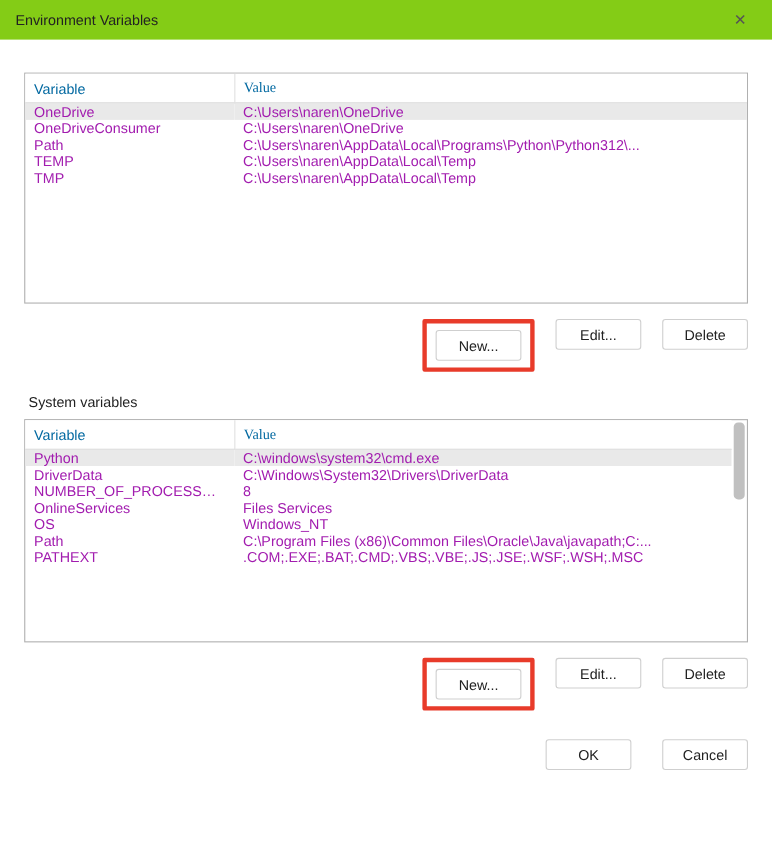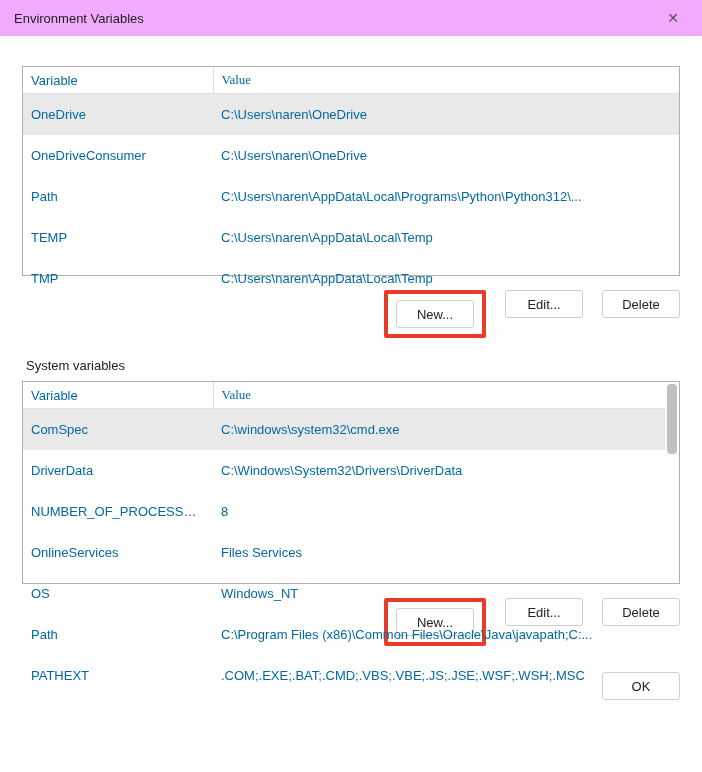--- a/index.html
+++ b/index.html
@@ -12,21 +12,21 @@
       height: 772px;
       position: relative;
       overflow: hidden;
     }
     .titlebar {
       height: 36px;
       display: flex;
       align-items: center;
       justify-content: space-between;
       padding: 0 14px 0 14px;
-      background: #f0abfc;
+      background: #84cc16;
     }
     .titlebar-title {
       font-size: 13px;
       color: #222;
     }
     .close-x {
       font-size: 14px;
       color: #555;
       width: 30px;
       text-align: center;
@@ -61,26 +61,26 @@
       font-weight: normal;
       font-size: 13px;
       padding: 5px 8px;
       border-bottom: 1px solid #e0e0e0;
       border-right: 1px solid #e0e0e0;
       color: #0369a1;
       background: #fff;
     }
     thead th:last-child { border-right: none; font-family: Liberation Serif, serif; }
     tbody td {
-      padding: 13px 8px;
+      padding: 0 8px;
       font-size: 13px;
       white-space: nowrap;
       overflow: hidden;
       text-overflow: ellipsis;
-      color: #0369a1;
+      color: #a21caf;
     }
     tbody tr.selected { background: #e9e9e9; }
     .col-var { width: 190px; }
     .btn-row {
       display: flex;
       justify-content: flex-end;
       gap: 19px;
       margin-top: 14px;
     }
     .win-btn {
@@ -188,21 +188,21 @@
             <col>
           </colgroup>
         <thead>
           <tr>
             <th>Variable</th>
             <th>Value</th>
           </tr>
         </thead>
         <tbody id="sys-tbody">
             <tr class="selected">
-              <td>ComSpec</td>
+              <td>Python</td>
               <td>C:\windows\system32\cmd.exe</td>
             </tr>
             <tr>
               <td>DriverData</td>
               <td>C:\Windows\System32\Drivers\DriverData</td>
             </tr>
             <tr>
               <td>NUMBER_OF_PROCESSORS</td>
               <td>8</td>
             </tr>
@@ -232,15 +232,16 @@
           <button class="win-btn">New...</button>
         </span>
       </span>
       <button class="win-btn">Edit...</button>
       <button class="win-btn">Delete</button>
     </div>
   </div>
 
   <div class="footer-btns">
     <button class="win-btn">OK</button>
+    <button class="win-btn">Cancel</button>
   </div>
 
 </div>
 
 </body></html>

